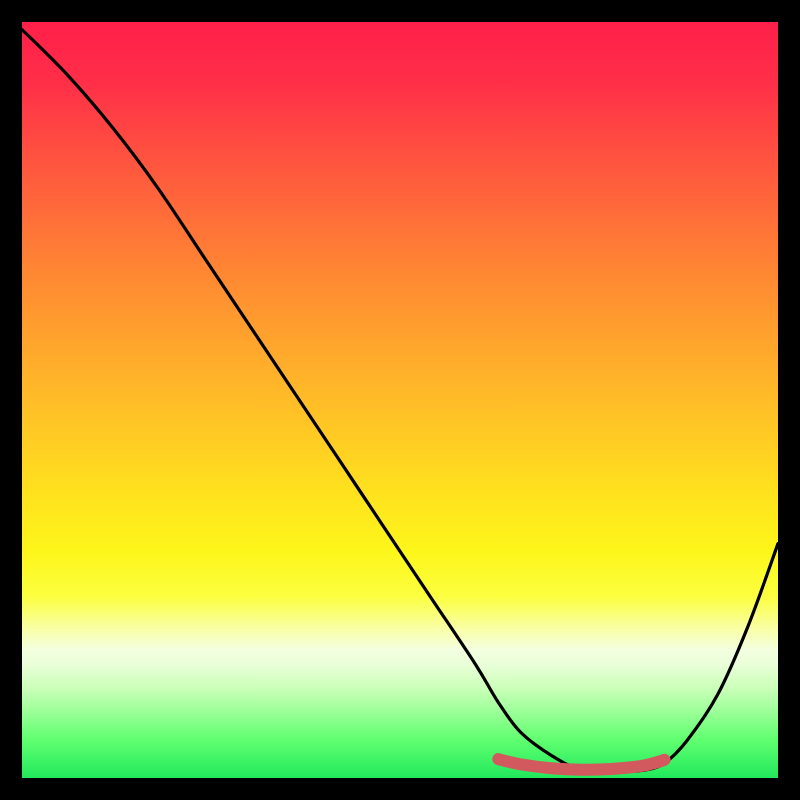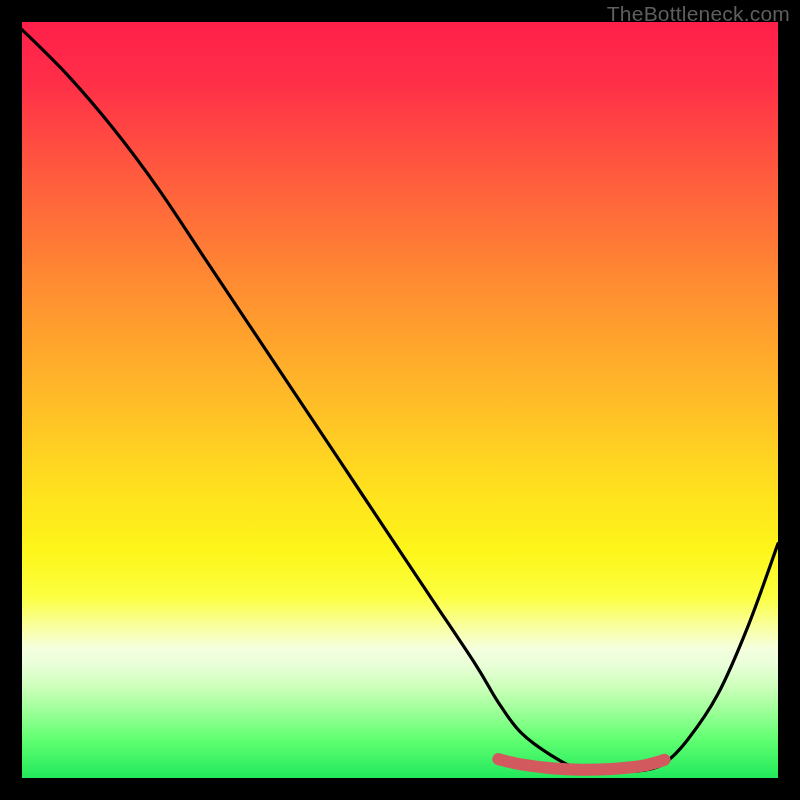--- a/index.html
+++ b/index.html
@@ -62,14 +62,13 @@
 </head>
 <body>
 
 <div class="frame">
   <div class="plot">
     <svg class="curve" viewBox="0 0 756 756" preserveAspectRatio="none">
       <path d="M 0 7.560000000000059 C 8.1648 15.724800000000041, 29.0304 35.22959999999996, 45.36 52.91999999999996 C 61.6896 70.61039999999996, 74.3904 85.42800000000004, 90.72 105.84000000000003 C 107.0496 126.25200000000002, 119.75039999999998 143.18639999999994, 136.07999999999998 166.31999999999994 C 152.40959999999998 189.45359999999994, 165.1104 209.8656, 181.44 234.36 C 197.7696 258.85440000000006, 210.47039999999998 277.90560000000005, 226.79999999999998 302.40000000000003 C 243.12959999999998 326.8944, 255.83039999999997 345.9456, 272.15999999999997 370.44 C 288.4896 394.9344, 301.19039999999995 413.98560000000003, 317.52 438.48 C 333.8496 462.9744, 346.55039999999997 482.0256, 362.88 506.52 C 379.2096 531.0144, 391.91040000000004 550.0655999999999, 408.24 574.56 C 424.5696 599.0544, 441.35279999999995 623.5488, 453.59999999999997 642.6 C 465.8472 661.6512, 468.1152 668.1528, 476.28000000000003 680.4 C 484.44480000000004 692.6472, 489.43440000000004 701.1143999999999, 498.96000000000004 710.64 C 508.48560000000003 720.1656, 518.3136 726.5160000000001, 529.1999999999999 733.32 C 540.0863999999999 740.124, 548.5536 745.7184000000001, 559.4399999999999 748.44 C 570.3263999999999 751.1616, 578.7936000000001 748.44, 589.6800000000001 748.44 C 600.5664 748.44, 610.3944 749.8008000000001, 619.92 748.44 C 629.4455999999999 747.0792, 634.4352 746.3232, 642.6 740.88 C 650.7648 735.4368, 655.7544 730.4472000000001, 665.28 718.2 C 674.8055999999999 705.9528, 684.6336 693.2520000000001, 695.52 672.84 C 706.4064 652.428, 714.8736 632.016, 725.76 604.8 C 736.6464 577.584, 750.5568 536.6088, 756 521.64" id="curve-path" fill="none" stroke="#000000" stroke-width="3.2" stroke-linecap="round"></path>
       <path d="M 476.28000000000003 737.1 C 480.36240000000004 738.0525600000001, 489.43440000000004 740.75904, 498.96000000000004 742.392 C 508.48560000000003 744.0249600000001, 518.3136 745.2194400000001, 529.1999999999999 746.172 C 540.0863999999999 747.12456, 548.5536 747.54792, 559.4399999999999 747.684 C 570.3263999999999 747.82008, 578.7936000000001 747.6084, 589.6800000000001 746.928 C 600.5664 746.2476, 610.3944 745.53696, 619.92 743.904 C 629.4455999999999 742.27104, 638.5176 738.94464, 642.6 737.856" id="band-path" fill="none" stroke="#d25a5f" stroke-width="12" stroke-linecap="round"></path>
     </svg>
   </div>
-  <div class="watermark">TheBottleneck.com</div>
 </div>
 
 </body></html>

